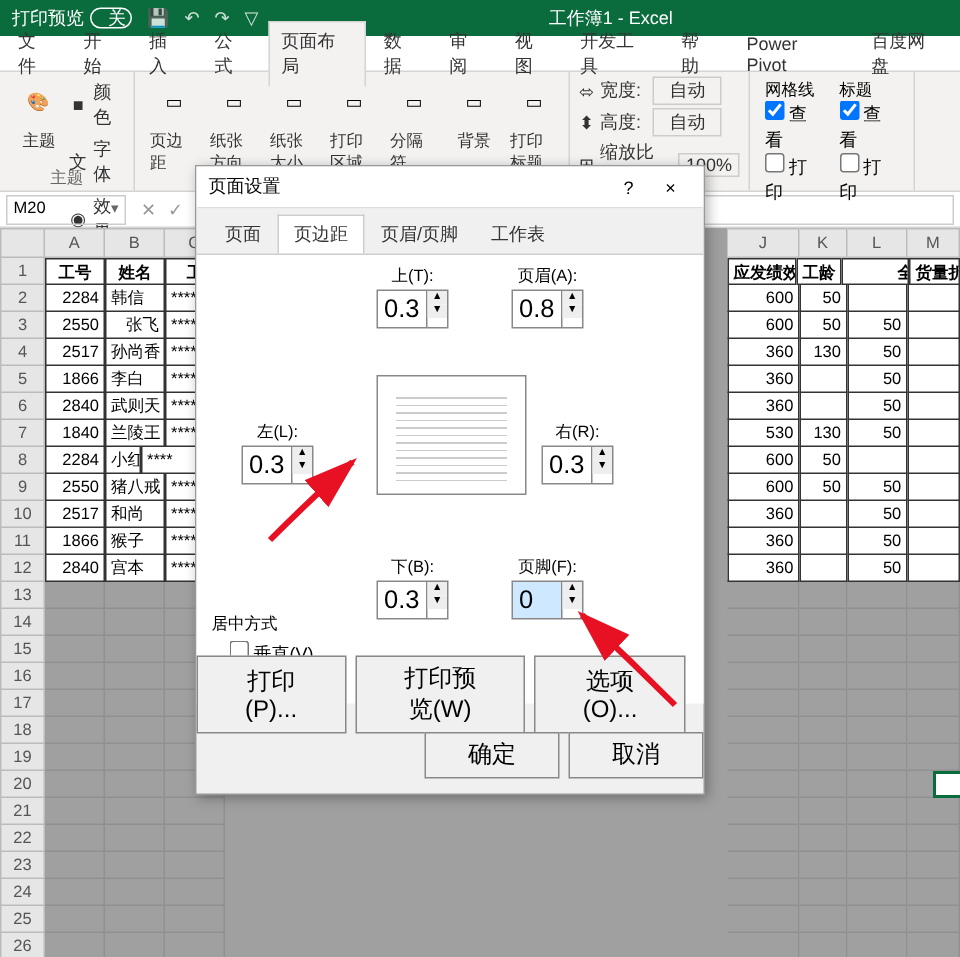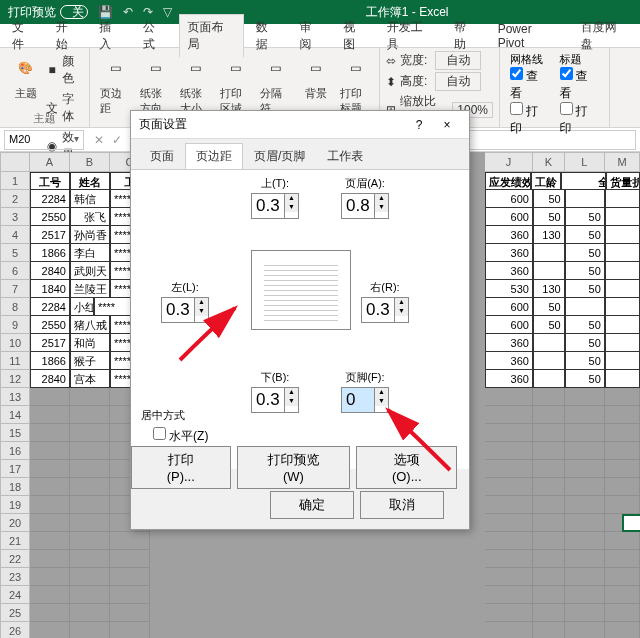--- a/index.html
+++ b/index.html
@@ -50,22 +50,22 @@
 .mgrp label{display:block;font-size:11px;margin-bottom:2px}
 .spinbox{display:inline-flex;border:1px solid #888;background:#fff}
 .spinbox input{width:32px;border:none;padding:2px 4px;font-size:17px;text-align:left}
 .spinbox .spbtns{width:14px;display:flex;flex-direction:column;border-left:1px solid #888}
 .spinbox .spbtns div{height:9px;font-size:7px;text-align:center;line-height:8px;cursor:pointer;background:#eee}
 .preview{position:absolute;top:80px;left:120px;width:100px;height:80px;border:1px solid #888;background:#fff}
 .preview .pg{margin:10px 12px;height:60px;background:repeating-linear-gradient(#fff,#fff 4px,#ccc 4px,#ccc 5px)}
 .centergrp{position:absolute;top:238px;left:10px;right:10px}
 .centergrp .cb{display:block;margin:4px 12px;font-size:11px}
 .dbtns{position:absolute;bottom:40px;right:12px;display:flex;gap:6px}
-.dbtns button,.dbtns2 button{padding:4px 28px;font-size:13px;border:1px solid #888;background:#f0f0f0;cursor:pointer}
-.dbtns2{position:absolute;bottom:10px;right:25px;display:flex;gap:6px}
+.dbtns button,.dbtns2 button{padding:4px 28px;font-size:16px;border:1px solid #888;background:#f0f0f0;cursor:pointer}
+.dbtns2{position:absolute;bottom:10px;right:0;display:flex;gap:6px}
 .arrow{position:absolute;pointer-events:none}
 .rightarea{position:absolute;top:152px;left:485px;right:0}
 .selcell{position:absolute;border:2px solid #0a6b3d;background:#fff}
 </style>
 </head>
 <body>
 
 <div class="titlebar">
   <span class="autosave">
     <span>打印预览</span>
@@ -603,21 +603,20 @@
       <span class="spinbox">
           <input style="background: rgb(205, 232, 255);" value="0">
           <span class="spbtns">
             <div>▲</div>
             <div>▼</div>
           </span>
         </span>
     </div>
     <div class="centergrp">
       <div style="font-size:11px">居中方式</div>
-      <label class="cb"><input type="checkbox" style=""> <span>水平(Z)</span></label>
       <label class="cb"><input type="checkbox" style=""> <span>垂直(V)</span></label>
     </div>
   </div>
   <div class="dbtns" id="dbtns1">
       <button>打印(P)...</button>
       <button>打印预览(W)</button>
       <button>选项(O)...</button>
     </div>
   <div class="dbtns2" id="dbtns2">
       <button style="min-width: 64px;">确定</button>

